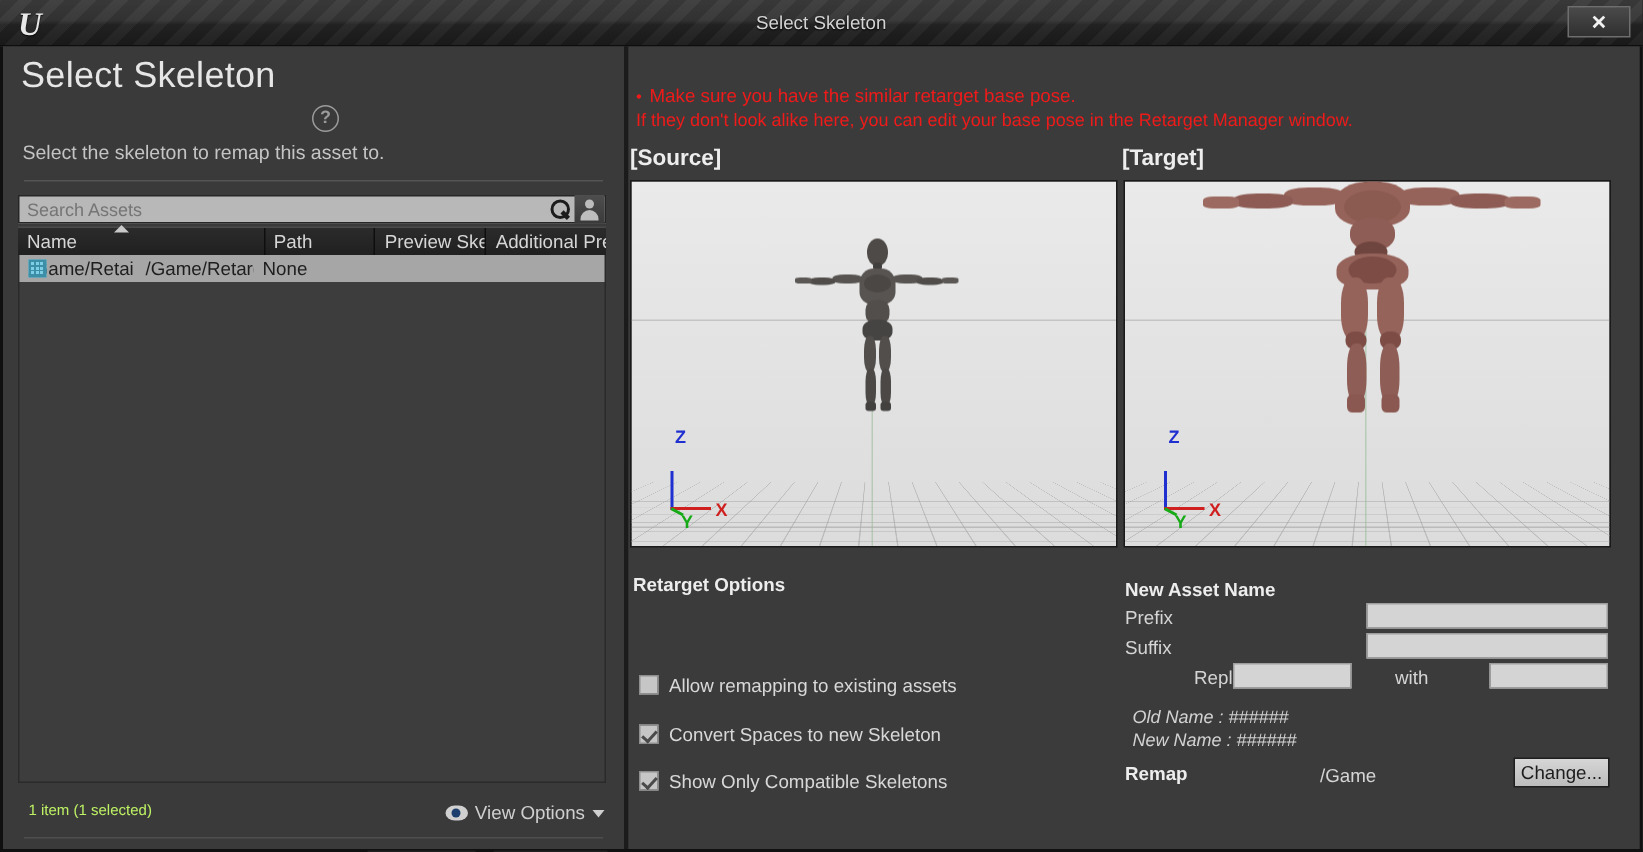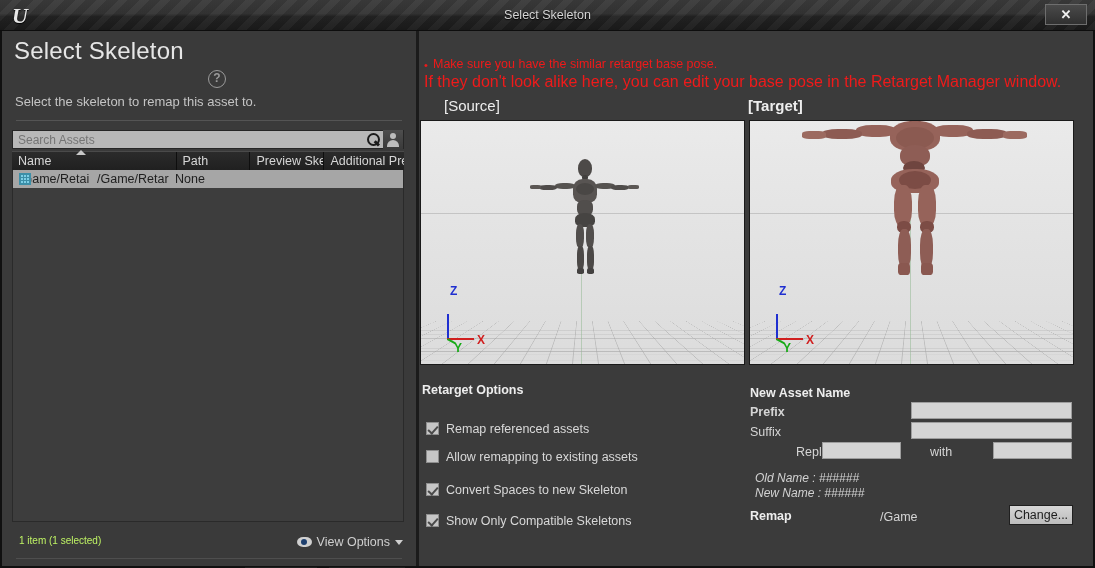--- a/index.html
+++ b/index.html
@@ -213,25 +213,25 @@
   #warn-line1 {
     position: absolute; left: 5px; top: 26px;
     color: #ef1a1a; font-size: 12.5px;
   }
   #warn-bullet {
     position: absolute; left: 5px; top: 28px;
     color: #ef1a1a; font-size: 11px;
   }
   #warn-line2 {
     position: absolute; left: 5px; top: 42px;
-    color: #ef1a1a; font-size: 16px;
+    color: #ef1a1a; font-size: 12px;
   }
   #label-source {
     position: absolute; left: 1px; top: 66px;
-    color: #ededed; font-size: 15px; font-weight: normal; padding-left: 24px;
+    color: #ededed; font-size: 15px; font-weight: bold;
   }
   #label-target {
     position: absolute; left: 329px; top: 66px;
     color: #ededed; font-size: 15px; font-weight: bold;
   }
 
   
   .viewport {
     position: absolute; top: 89px; width: 325px; height: 245px;
     background: linear-gradient(to bottom, #eaeaea 0%, #e4e4e4 40%, #dcdcdc 100%);
@@ -301,21 +301,21 @@
   #opt1 { top: 417px; }
   #opt2 { top: 450px; }
   #opt3 { top: 481px; }
 
   
   #nan-title {
     position: absolute; left: 331px; top: 355px;
     color: #ededed; font-size: 12.5px; font-weight: bold;
   }
   .nan-lbl { position: absolute; color: #d5d5d5; font-size: 12.5px; }
-  #lbl-prefix  { left: 331px; top: 374px; font-weight: bold; }
+  #lbl-prefix  { left: 331px; top: 374px; }
   #lbl-suffix  { left: 331px; top: 394px; }
   #lbl-replace { left: 331px; top: 414px; margin-left: 46px; }
   #lbl-with    { left: 511px; top: 414px; }
   .nan-field {
     position: absolute; height: 17px;
     background: #d4d4d4; border: 1px solid #9d9d9d;
   }
   #fld-prefix  { left: 492px; top: 371px; width: 161px; }
   #fld-suffix  { left: 492px; top: 391px; width: 161px; }
   #fld-replace { left: 403px; top: 411px; width: 79px; }
@@ -501,24 +501,20 @@
           <div class="gz-x"></div>
           <div class="gz-y"></div>
         <span class="gz-lz">Z</span>
         <span class="gz-lx">X</span>
         <span class="gz-ly">Y</span>
       </div>
     </div>
 
     <div id="opts-title">Retarget Options</div>
 
-    <div class="opt" id="opt0">
-      <span class="cbx on"></span>
-      <span class="opt-label">Remap referenced assets</span>
-    </div>
     <div class="opt" id="opt1">
       <span class="cbx"></span>
       <span class="opt-label">Allow remapping to existing assets</span>
     </div>
     <div class="opt" id="opt2">
       <span class="cbx on"></span>
       <span class="opt-label">Convert Spaces to new Skeleton</span>
     </div>
     <div class="opt" id="opt3">
       <span class="cbx on"></span>

